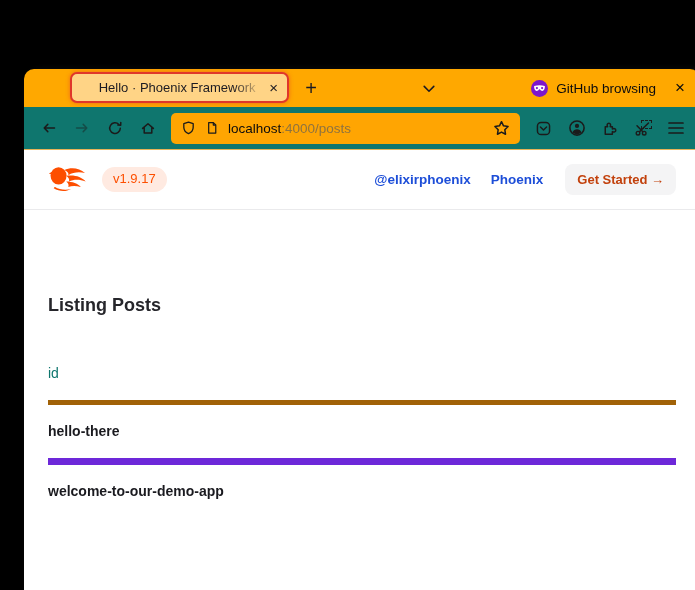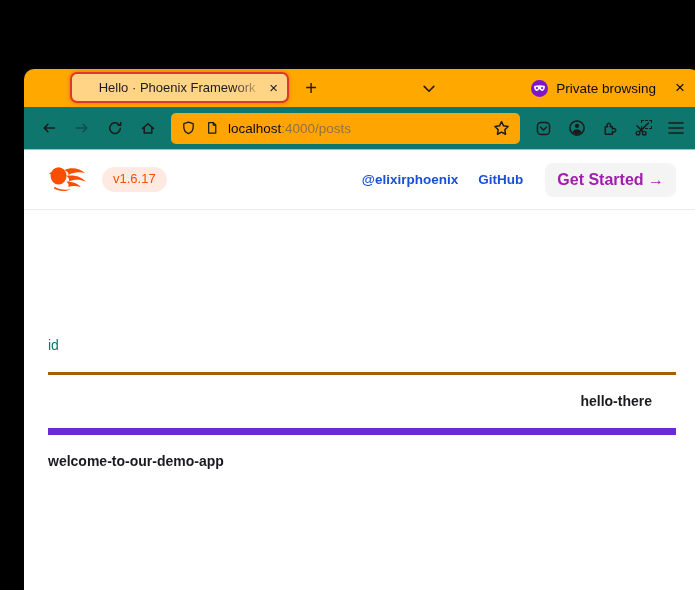--- a/index.html
+++ b/index.html
@@ -47,30 +47,30 @@
   
   .content { flex:1; background:#fff; overflow:hidden; }
   .navbar { display:flex; align-items:center; gap:12px; padding:10px 24px;
     height:60px; border-bottom:1px solid #eaeaec; }
   .badge { background:#ffeae1; color:#fd4f00; font-size:13px; font-weight:500;
     padding:4px 11px; border-radius:999px; line-height:1.3; }
   .nav-spacer { flex:1; }
   .nav-link { font-size:13.5px; font-weight:700; color:#1d4ed8; text-decoration:none;
     margin-left:8px; }
   .cta-button { background:#f4f4f5; border:none; border-radius:8px; padding:8px 12px;
-    font-family:inherit; font-size:16px; font-weight:700; color:#a21caf; margin-left:10px; }
+    font-family:inherit; font-size:13px; font-weight:700; color:#c2410c; margin-left:10px; }
 
   .main { padding:81px 24px 0; }
   .page-title { font-size:18px; font-weight:700; color:#26262b; line-height:28px; }
   table.posts { width:100%; border-collapse:collapse; margin-top:44px; text-align:left; }
   table.posts th { font-size:14px; font-weight:400; color:#0f766e; line-height:21px;
     padding:0 24px 16px 0; }
   table.posts td { font-size:14px; font-weight:700; color:#1a1a1f; line-height:21px;
     padding:16px 24px 16px 0; }
-  table.posts tbody tr:first-child td { border-top:3px solid #a16207;text-align:right; }
+  table.posts tbody tr:first-child td { border-top:5px solid #a16207; }
   table.posts tbody tr + tr td { border-top:7px solid #6d28d9; }
 
   svg { display:block; }
 </style>
 </head>
 <body>
 
 <div class="window">
 
   <div class="titlebar">
@@ -84,21 +84,21 @@
         <path d="M1.2 1.4 6 6.2 10.8 1.4" fill="none" stroke="#1c1b22" stroke-width="1.6" stroke-linecap="round"></path>
       </svg>
     </div>
     <div class="private-indicator">
       <svg width="17" height="17" viewBox="0 0 17 17">
         <circle cx="8.5" cy="8.5" r="8.5" fill="#7d17cb"></circle>
         <path fill="#fff" d="M3.2 6.1c1.7-.5 3.5-.8 5.3-.8s3.6.3 5.3.8c.3 1.9-.4 4.8-2.5 4.8-1 0-1.8-.6-2.3-1.4-.2-.3-.8-.3-1 0-.5.8-1.3 1.4-2.3 1.4-2.1 0-2.8-2.9-2.5-4.8Z"></path>
         <circle cx="5.9" cy="8.1" r="1.1" fill="#7d17cb"></circle>
         <circle cx="11.1" cy="8.1" r="1.1" fill="#7d17cb"></circle>
       </svg>
-      <span class="private-label">Private browsing</span>
+      <span class="private-label">GitHub browsing</span>
     </div>
     <div class="window-close-button">×</div>
   </div>
 
   <div class="toolbar">
     <div class="tb-btn">
       <svg width="16" height="16" viewBox="0 0 16 16">
         <path d="M13.5 8H3.2M6.8 4.4 3.2 8l3.6 3.6" fill="none" stroke="#1b1b1b" stroke-width="1.5" stroke-linecap="round" stroke-linejoin="round"></path>
       </svg>
     </div>
@@ -173,28 +173,29 @@
       <svg width="42" height="32" viewBox="0 0 60 46">
         <g fill="#fd4e00">
           <ellipse cx="15" cy="17" rx="11.5" ry="12.5"></ellipse>
           <path d="M1 13.5 8.5 9.8l1.6 6.4Z"></path>
           <path d="M23 9c10-5 22-3 30 4-9-2-17-1-24 3 1.2-3-2-6-6-7Z"></path>
           <path d="M26 17c11-2 22 1 28 8-9-3-17-3-24 0 1-3-1-6-4-8Z"></path>
           <path d="M26 25c9 0 17 3 21 8-7-2-13-2-18 0 1-3 0-6-3-8Z"></path>
           <path d="M10 33c6 4 15 5 23 3-7 4-17 4-25-1 .4-1 1-2 2-2Z"></path>
         </g>
       </svg>
-      <span class="badge">v1.6.17</span>
+      <span class="badge">v1.9.17</span>
       <span class="nav-spacer"></span>
       <a class="nav-link" href="#">@elixirphoenix</a>
-      <a class="nav-link" href="#">GitHub</a>
+      <a class="nav-link" href="#">Phoenix</a>
       <button class="cta-button">Get Started →</button>
     </div>
 
     <div class="main">
+      <h1 class="page-title">Listing Posts</h1>
       <table class="posts">
         <thead>
           <tr>
             <th>id</th>
           </tr>
         </thead>
         <tbody>
           <tr>
             <td>hello-there</td>
           </tr>

